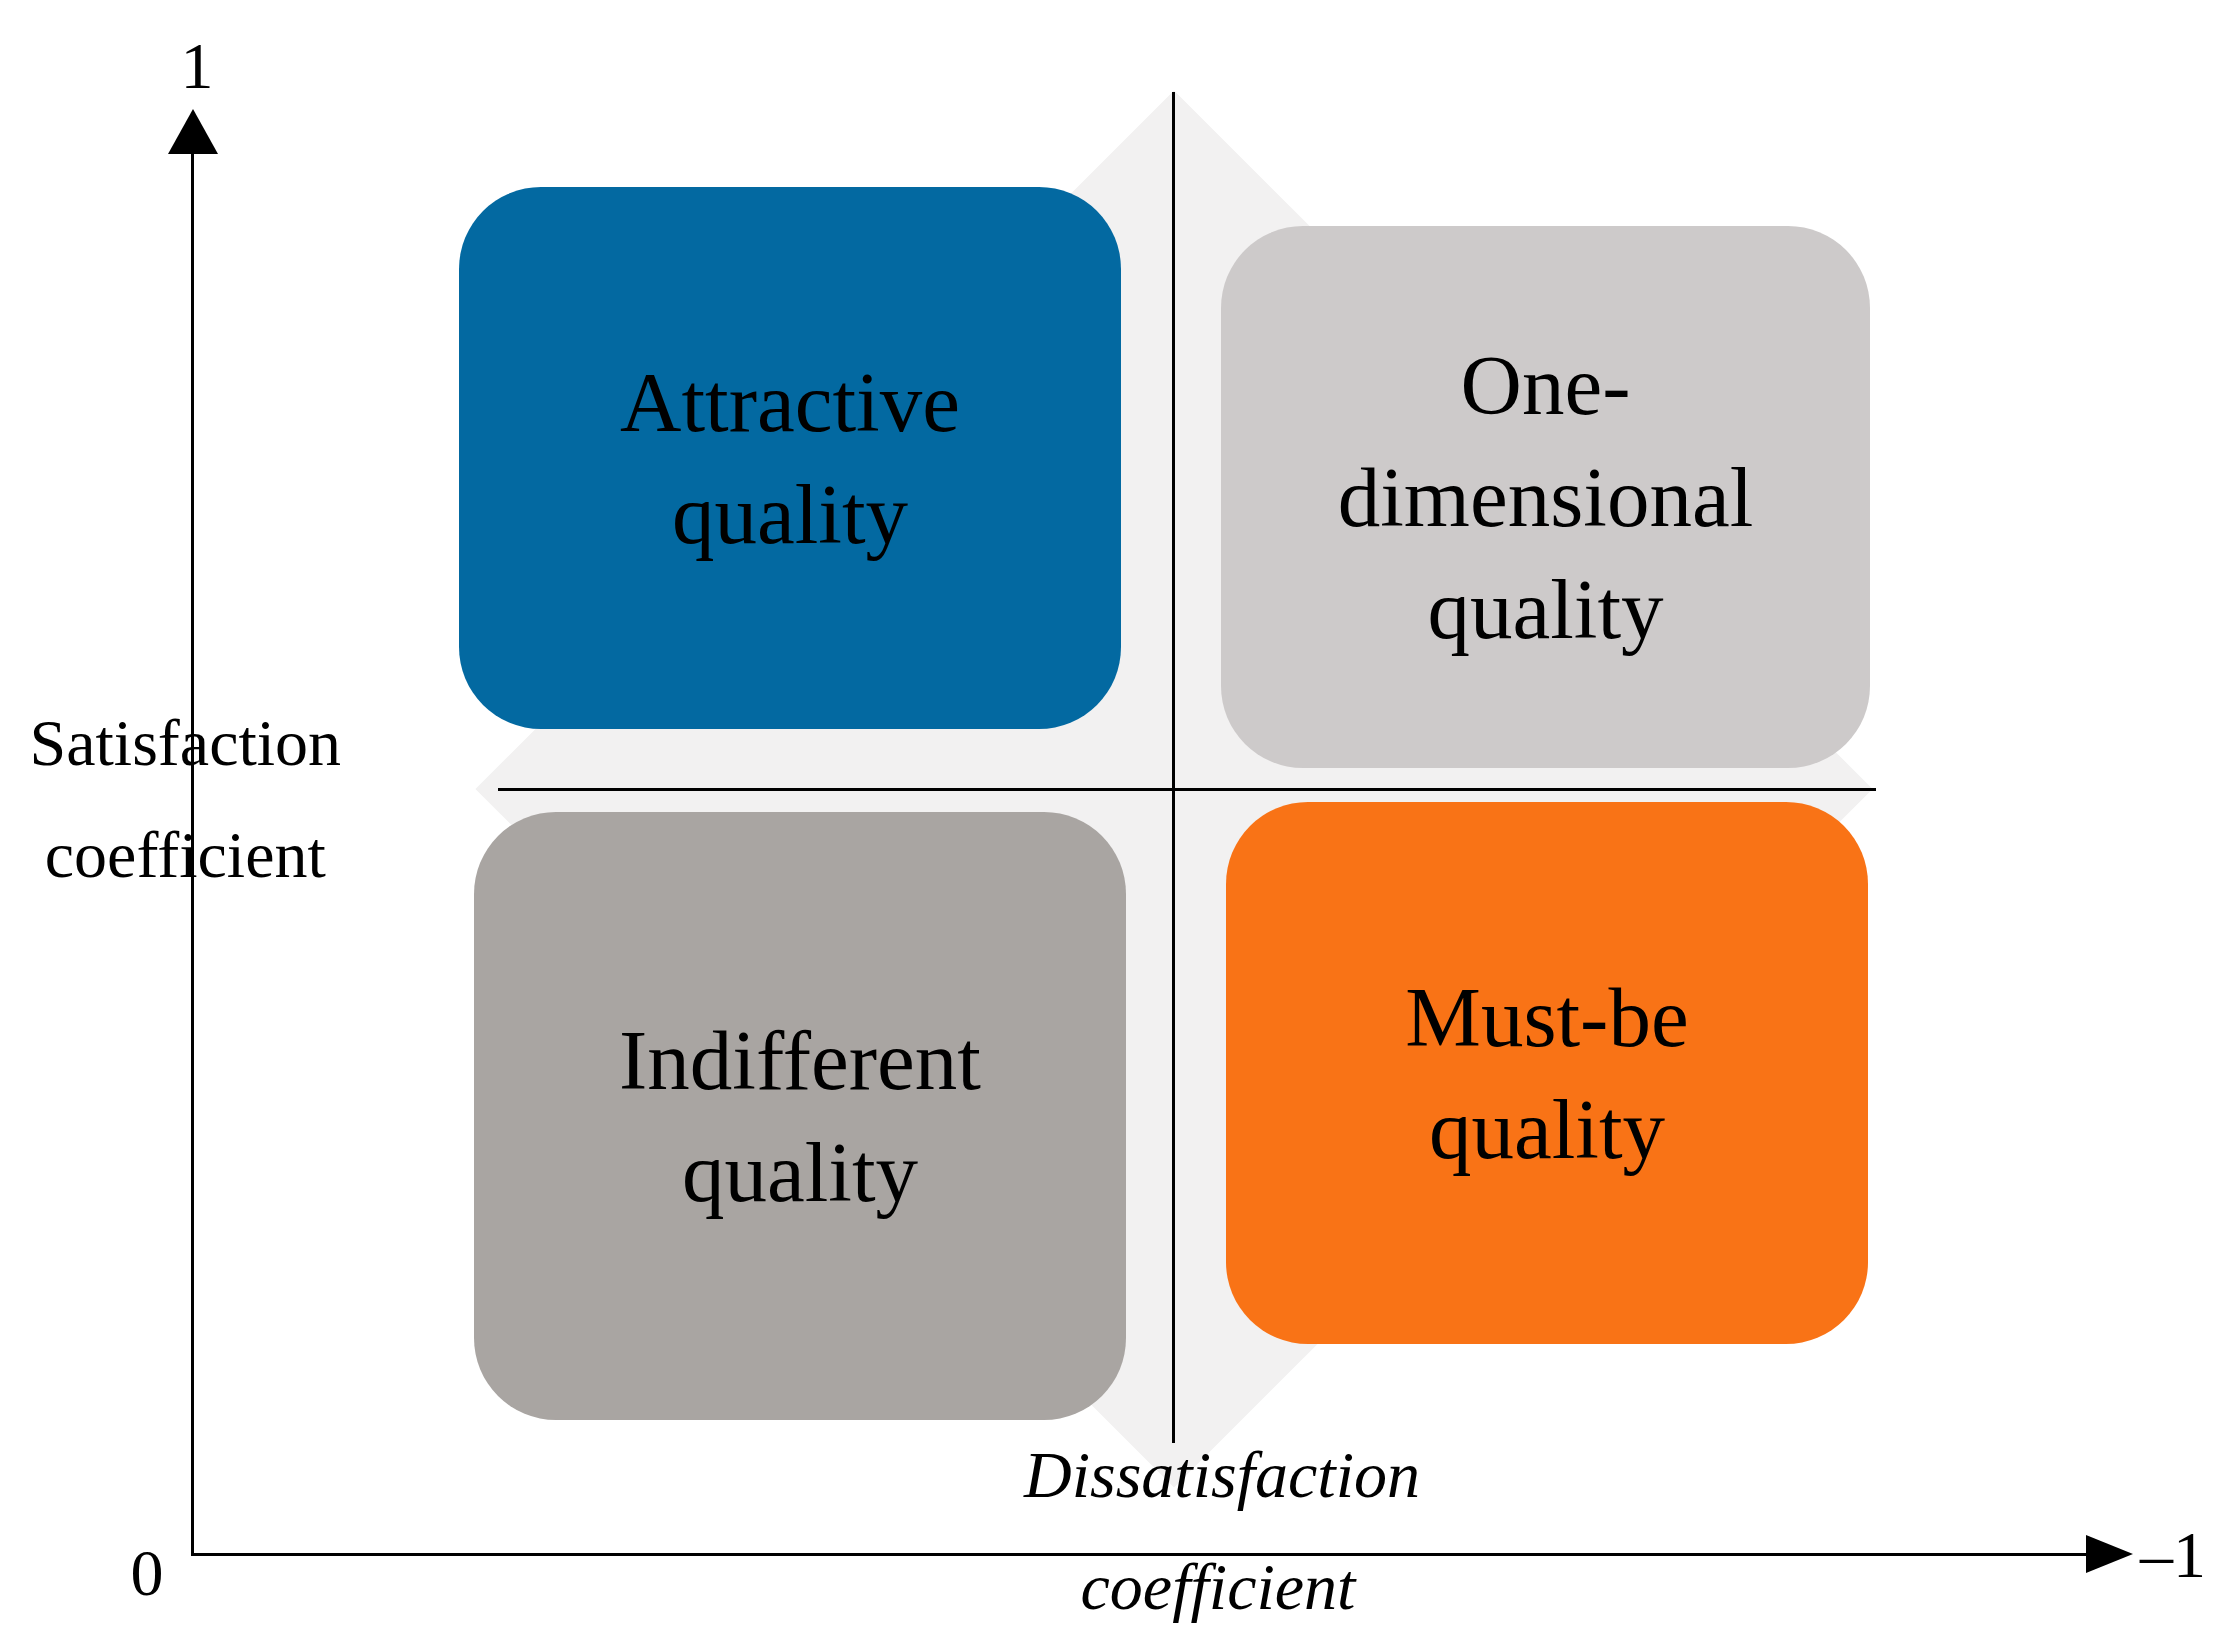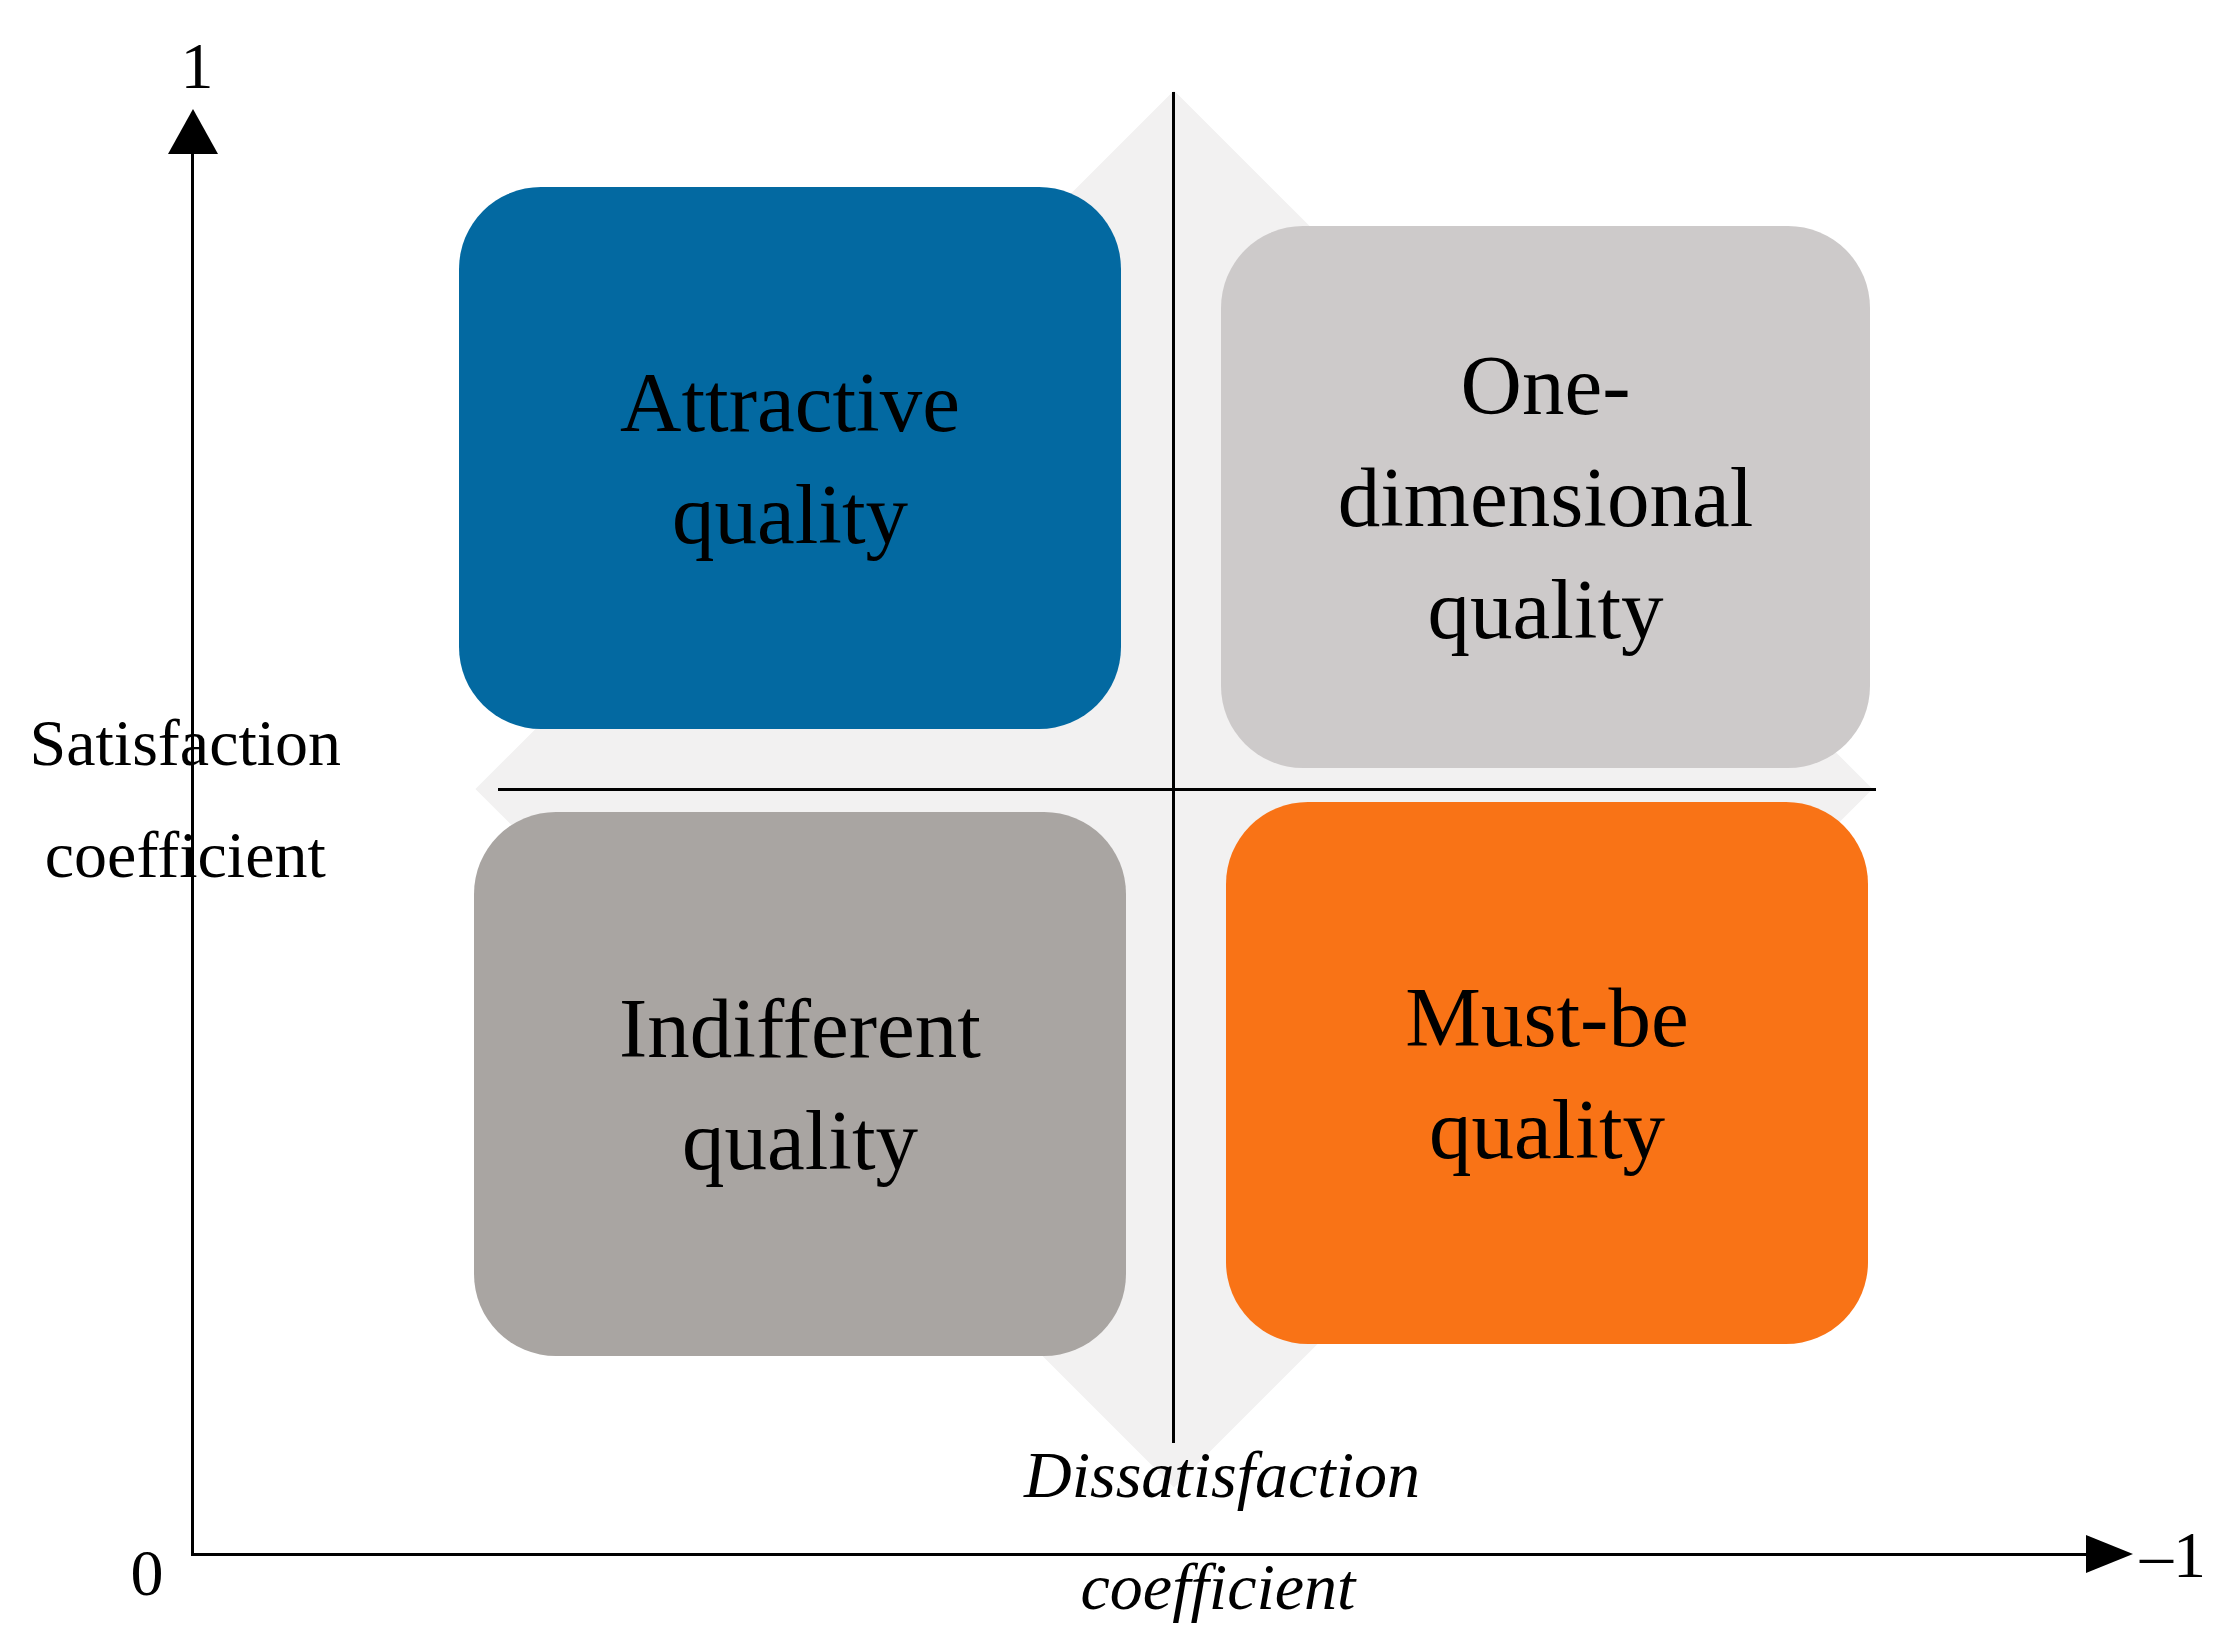--- a/index.html
+++ b/index.html
@@ -28,21 +28,21 @@
     position: absolute;
     border-radius: 82px;
     display: flex;
     align-items: center;
     justify-content: center;
     text-align: center;
     z-index: 2;
   }
   .q-tl { left: 459px;  top: 187px; width: 662px; height: 542px; }
   .q-tr { left: 1221px; top: 187px; width: 649px; height: 542px; margin-top: 39px; }
-  .q-bl { left: 474px;  top: 812px; width: 652px; height: 544px; align-items: center; }
+  .q-bl { left: 474px;  top: 812px; width: 652px; height: 608px; align-items: center; }
   .q-br { left: 1226px; top: 802px; width: 642px; height: 542px; }
   .qlabel {
     font-size: 85px;
     line-height: 112px;
     white-space: pre-line;
   }
   
   .inner-vline {
     position: absolute;
     left: 1172px; top: 92px;

